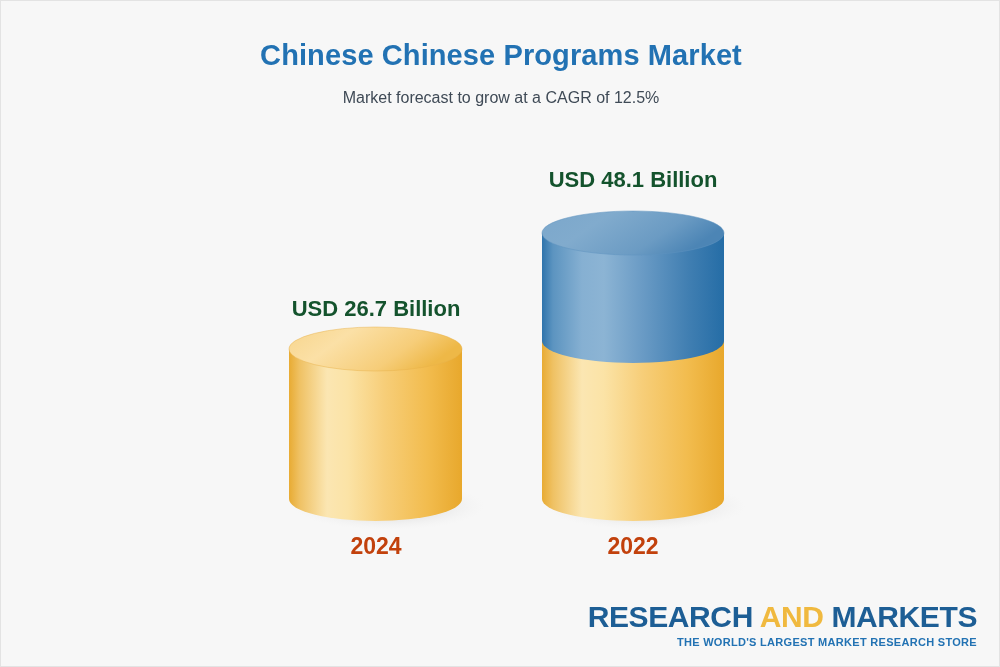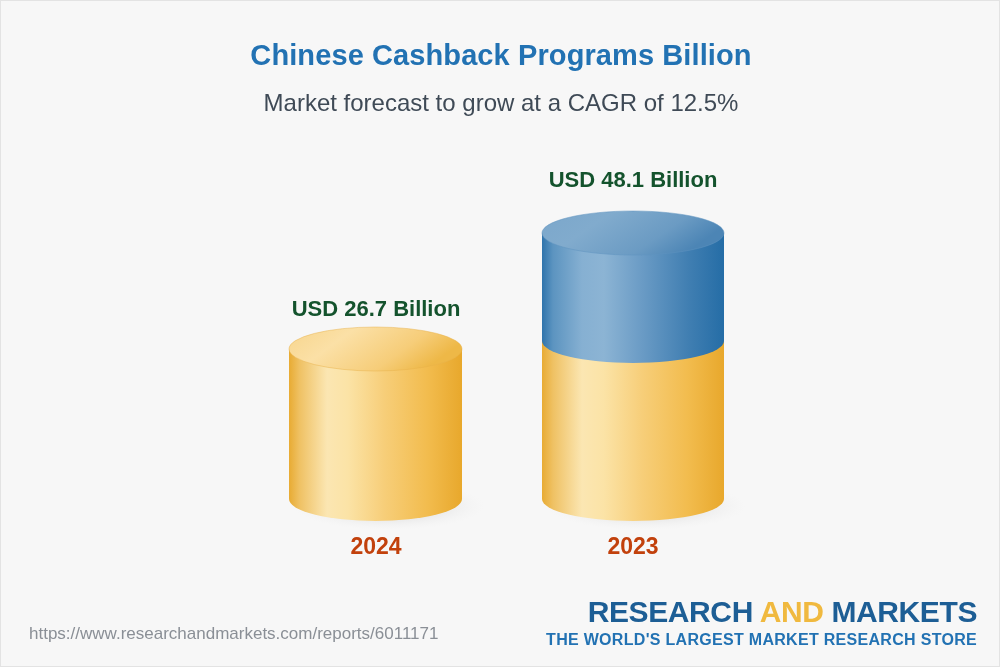--- a/index.html
+++ b/index.html
@@ -30,21 +30,21 @@
     font-weight: bold;
     color: #2272b3;
     letter-spacing: 0.1px;
   }
   .subtitle {
     position: absolute;
     top: 88px;
     left: 0;
     width: 1000px;
     text-align: center;
-    font-size: 24px;
+    font-size: 16px;
     font-weight: normal;
     color: #3f4a56;
   }
   
   .chart-area {
     position: absolute;
     top: 0;
     left: 0;
     width: 1000px;
     height: 667px;
@@ -89,33 +89,33 @@
     font-size: 30px;
     font-weight: bold;
     color: #1d5e95;
     letter-spacing: -0.4px;
     white-space: nowrap;
     margin-top: 28px;
   }
   .logo-main .gold { color: #f0b93f; }
   .logo-tag {
     margin-top: 5px;
-    font-size: 16px;
+    font-size: 11px;
     font-weight: bold;
     color: #2272b3;
     letter-spacing: 0.3px;
     white-space: nowrap;
   }
 </style>
 </head>
 <body>
 
 <div id="canvas">
 
-  <div class="title">Chinese Cashback Programs Billion</div>
+  <div class="title">Chinese Chinese Programs Market</div>
   <div class="subtitle">Market forecast to grow at a CAGR of 12.5%</div>
 
   <div class="chart-area">
     <svg width="1000" height="667" viewBox="0 0 1000 667">
       <defs>
 
         <linearGradient id="goldBody" x1="0" y1="0" x2="1" y2="0">
           <stop offset="0" stop-color="#e8ab33"></stop>
           <stop offset="0.06" stop-color="#efc163"></stop>
           <stop offset="0.22" stop-color="#fbe6b2"></stop>
@@ -172,23 +172,22 @@
         <path d="M 541 232 L 541 340 A 91 22 0 0 0 723 340 L 723 232 Z" fill="url(#blueBody)"></path>
         <ellipse cx="632" cy="232" rx="91" ry="22" fill="url(#blueTop)"></ellipse>
         <ellipse cx="632" cy="232" rx="91" ry="22" fill="none" stroke="#5f92bf" stroke-width="0.8" stroke-opacity="0.65"></ellipse>
       </g>
     </svg>
 
     <div class="value-label" id="value-label-0">USD 26.7 Billion</div>
     <div class="value-label" id="value-label-1">USD 48.1 Billion</div>
 
     <div class="year-label" id="year-label-0">2024</div>
-    <div class="year-label" id="year-label-1">2023</div>
+    <div class="year-label" id="year-label-1">2022</div>
   </div>
 
-  <div class="url">https://www.researchandmarkets.com/reports/6011171</div>
 
   <div class="logo">
     <div class="logo-main"><span>RESEARCH </span><span class="gold">AND </span><span>MARKETS</span></div>
     <div class="logo-tag">THE WORLD'S LARGEST MARKET RESEARCH STORE</div>
   </div>
 
 </div>
 
 </body></html>

